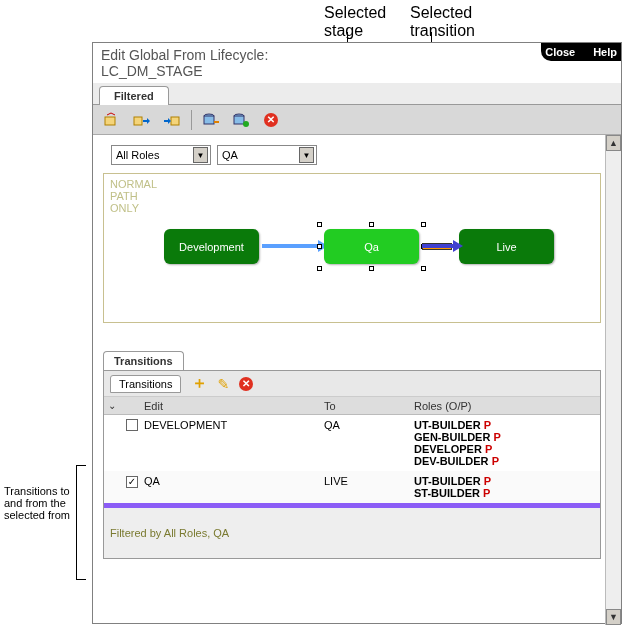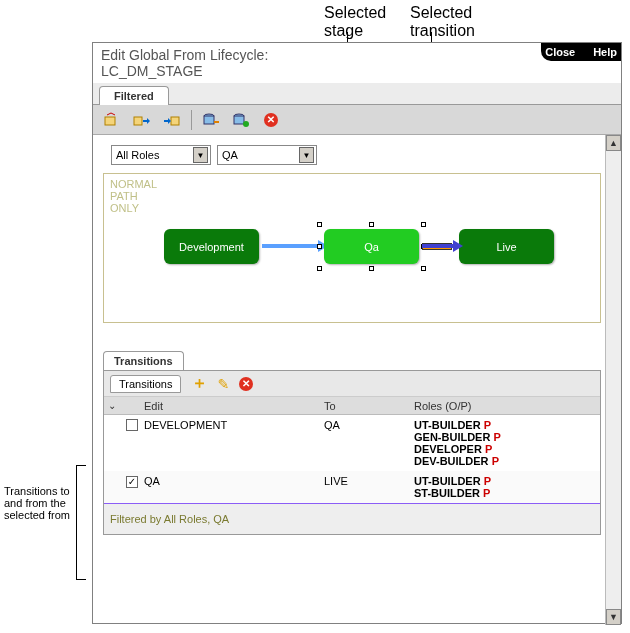--- a/index.html
+++ b/index.html
@@ -272,22 +272,22 @@
     background:#fff;
   }
   .trow.alt{ background:#fafafa; }
   .checkbox{
     width:12px;height:12px;border:1px solid #666;background:#fff;display:inline-flex;align-items:center;justify-content:center;
   }
   .checkbox.checked:after{content:'✓'; font-size:10px; line-height:10px;}
   .role-line{ white-space:nowrap;font-weight:bold; }
   .role-p{ color:#cc0000; }
   .filter-note{
-    font-size:11px; color:#7a7a30; padding:9px 6px; background:#eee;
-    border-top:1px solid #8b5cf6;
+    font-size:11px; color:#7a7a30; padding:19px 6px; background:#eee;
+    border-top:5px solid #8b5cf6;
   }
   .chev{
     font-size:10px; color:#333;
   }
 </style>
 </head>
 <body>
 
 <div class="callout-top sel-stage">
   <span style="white-space:pre;">Selected

